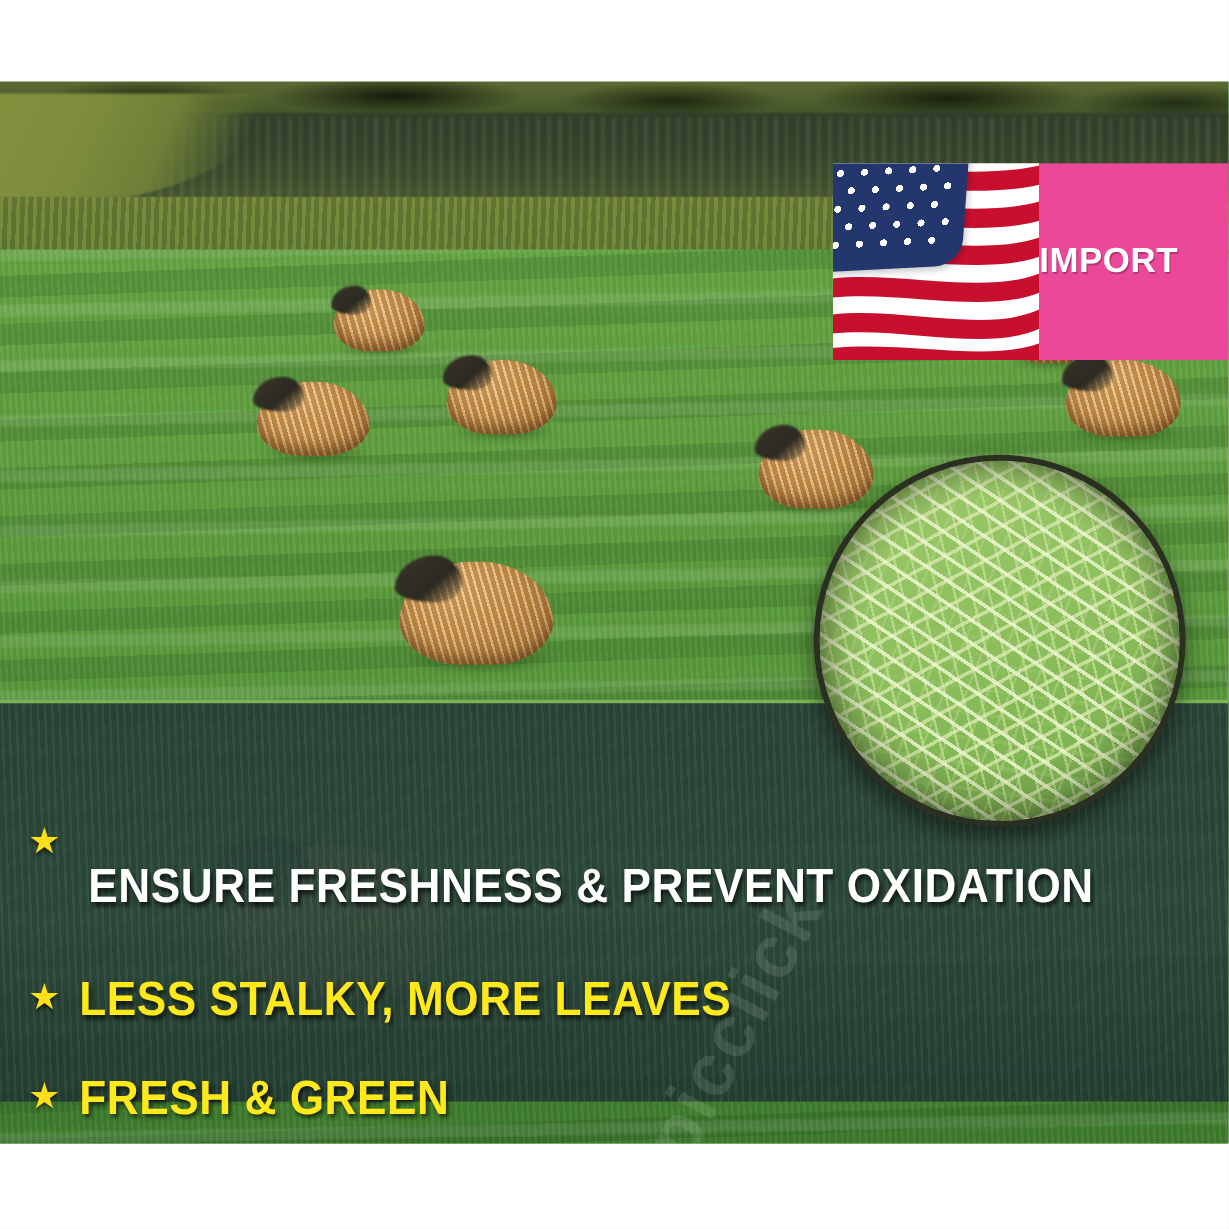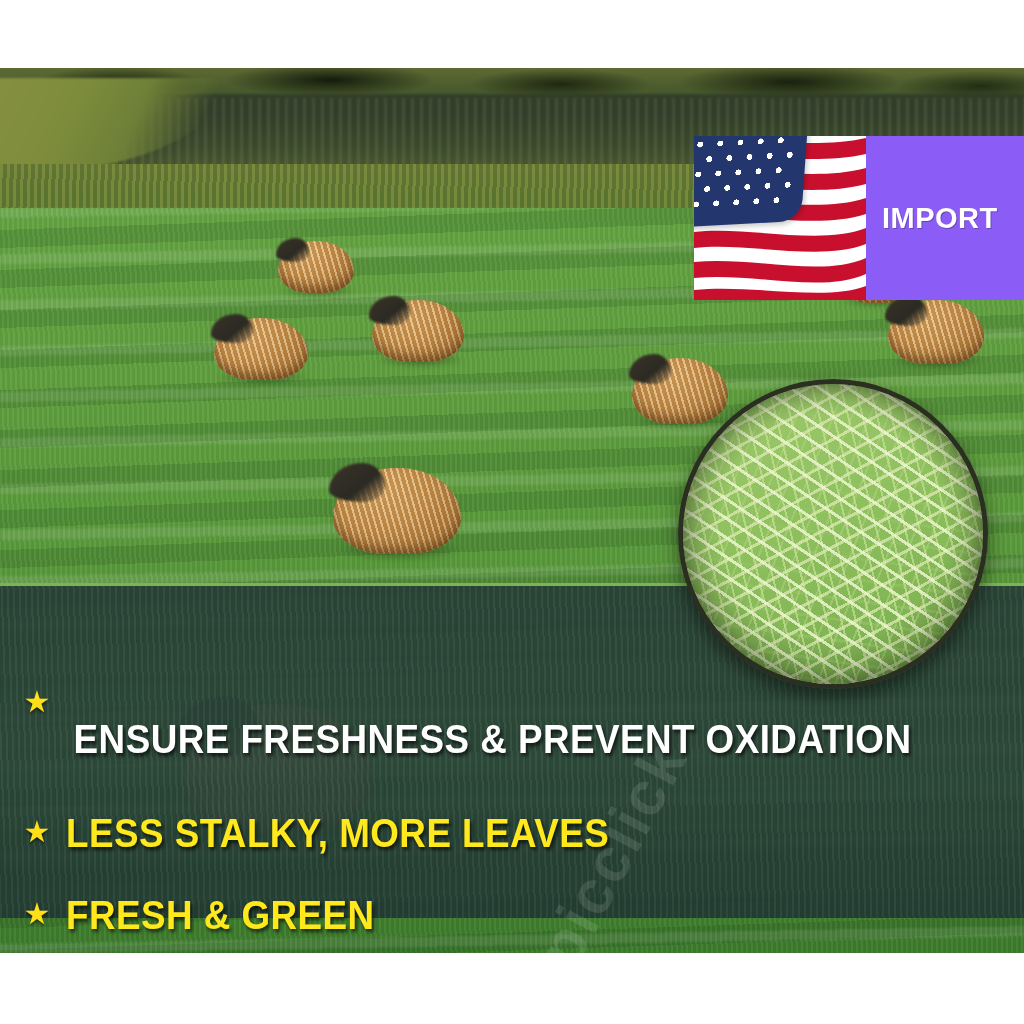--- a/index.html
+++ b/index.html
@@ -194,23 +194,23 @@
       radial-gradient(circle 3px at 80px 55px, #fff 97%, transparent 100%),
       radial-gradient(circle 3px at 100px 55px,#fff 97%, transparent 100%),
       radial-gradient(circle 3px at 10px 70px, #fff 97%, transparent 100%),
       radial-gradient(circle 3px at 30px 70px, #fff 97%, transparent 100%),
       radial-gradient(circle 3px at 50px 70px, #fff 97%, transparent 100%),
       radial-gradient(circle 3px at 70px 70px, #fff 97%, transparent 100%),
       radial-gradient(circle 3px at 90px 70px, #fff 97%, transparent 100%);
   }
   #badge-panel{
     position:absolute;left:172px;top:0;width:158px;height:164px;
-    background:#8b5cf6;
+    background:#ec4899;
     display:flex;flex-direction:column;justify-content:center;
-    padding-left:16px;box-sizing:border-box;
+    padding-left:0;box-sizing:border-box;
   }
   .badge-line{
     color:#ffffff;font-family:"Liberation Sans",sans-serif;font-weight:700;
     letter-spacing:.5px;line-height:1;
     text-shadow:1px 1px 0 rgba(0,0,0,.25);
   }
   .bl1{font-size:29px;}
   .bl2{font-size:29px;margin-top:7px;}
   .bl3{font-size:44px;margin-top:7px;}
 </style>

